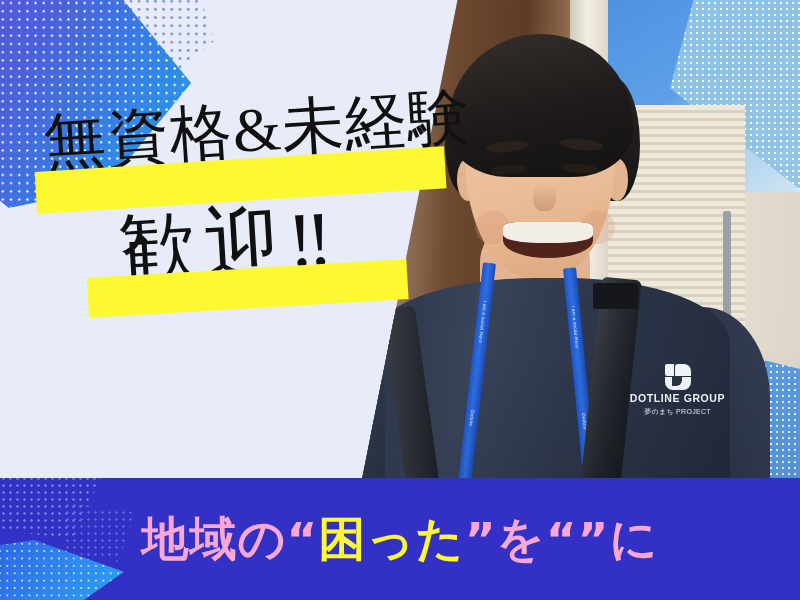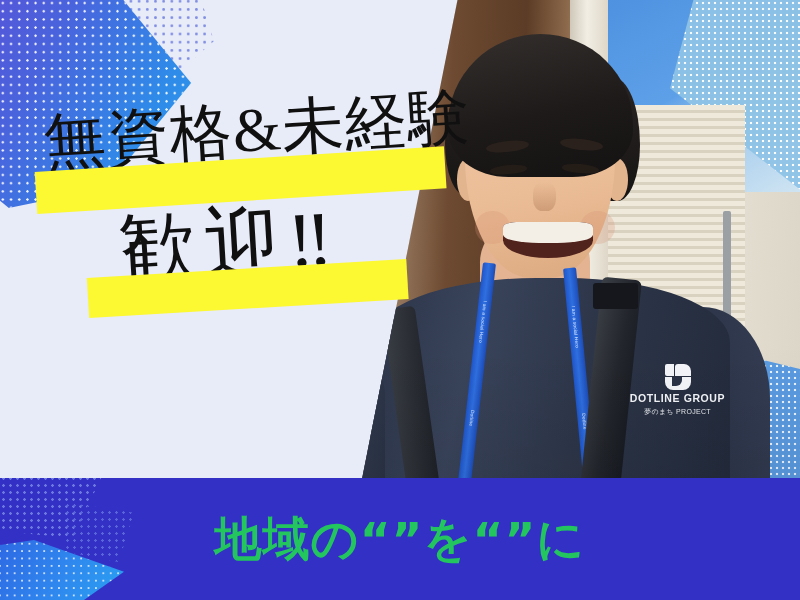--- a/index.html
+++ b/index.html
@@ -168,21 +168,21 @@
   .bn-ht2{position:absolute;left:64px;top:24px;width:70px;height:60px;
     background-image:radial-gradient(circle at center,#5a66da 1.1px,rgba(255,255,255,0) 1.45px);
     background-size:7px 7px;
     clip-path:polygon(0% 0%,100% 18%,78% 100%,0% 82%);}
 
   .bn-text{position:absolute;left:0;top:0;width:800px;height:122px;
     display:flex;align-items:center;justify-content:center;
     font-family:"DejaVu Sans","Liberation Sans",sans-serif;
     font-weight:bold;font-size:47px;letter-spacing:1px;white-space:nowrap;color:#ffffff;}
   .bn-text .y{color:#fcf832;}
-  .bn-text .q{color:#22c55e;}
+  .bn-text .q{color:#f9a8d4;}
 </style>
 </head>
 <body>
 
 <div id="stage">
 
   <div class="panel-bg"></div>
 
   <div class="ht-spray"></div>
   <div class="ht-corner">
@@ -262,20 +262,21 @@
 
   <div class="banner">
     <div class="bn-ht1"></div>
     <div class="bn-ht2"></div>
     <div class="bn-poly">
       <div class="dots"></div>
     </div>
     <div class="bn-text">
         <span class="q">地域の</span>
         <span class="q">“</span>
+        <span class="y">困った</span>
         <span class="q">”</span>
         <span class="q">を</span>
         <span class="q">“</span>
         <span class="q">”</span>
         <span class="q">に</span>
       </div>
   </div>
 
 </div>
 

